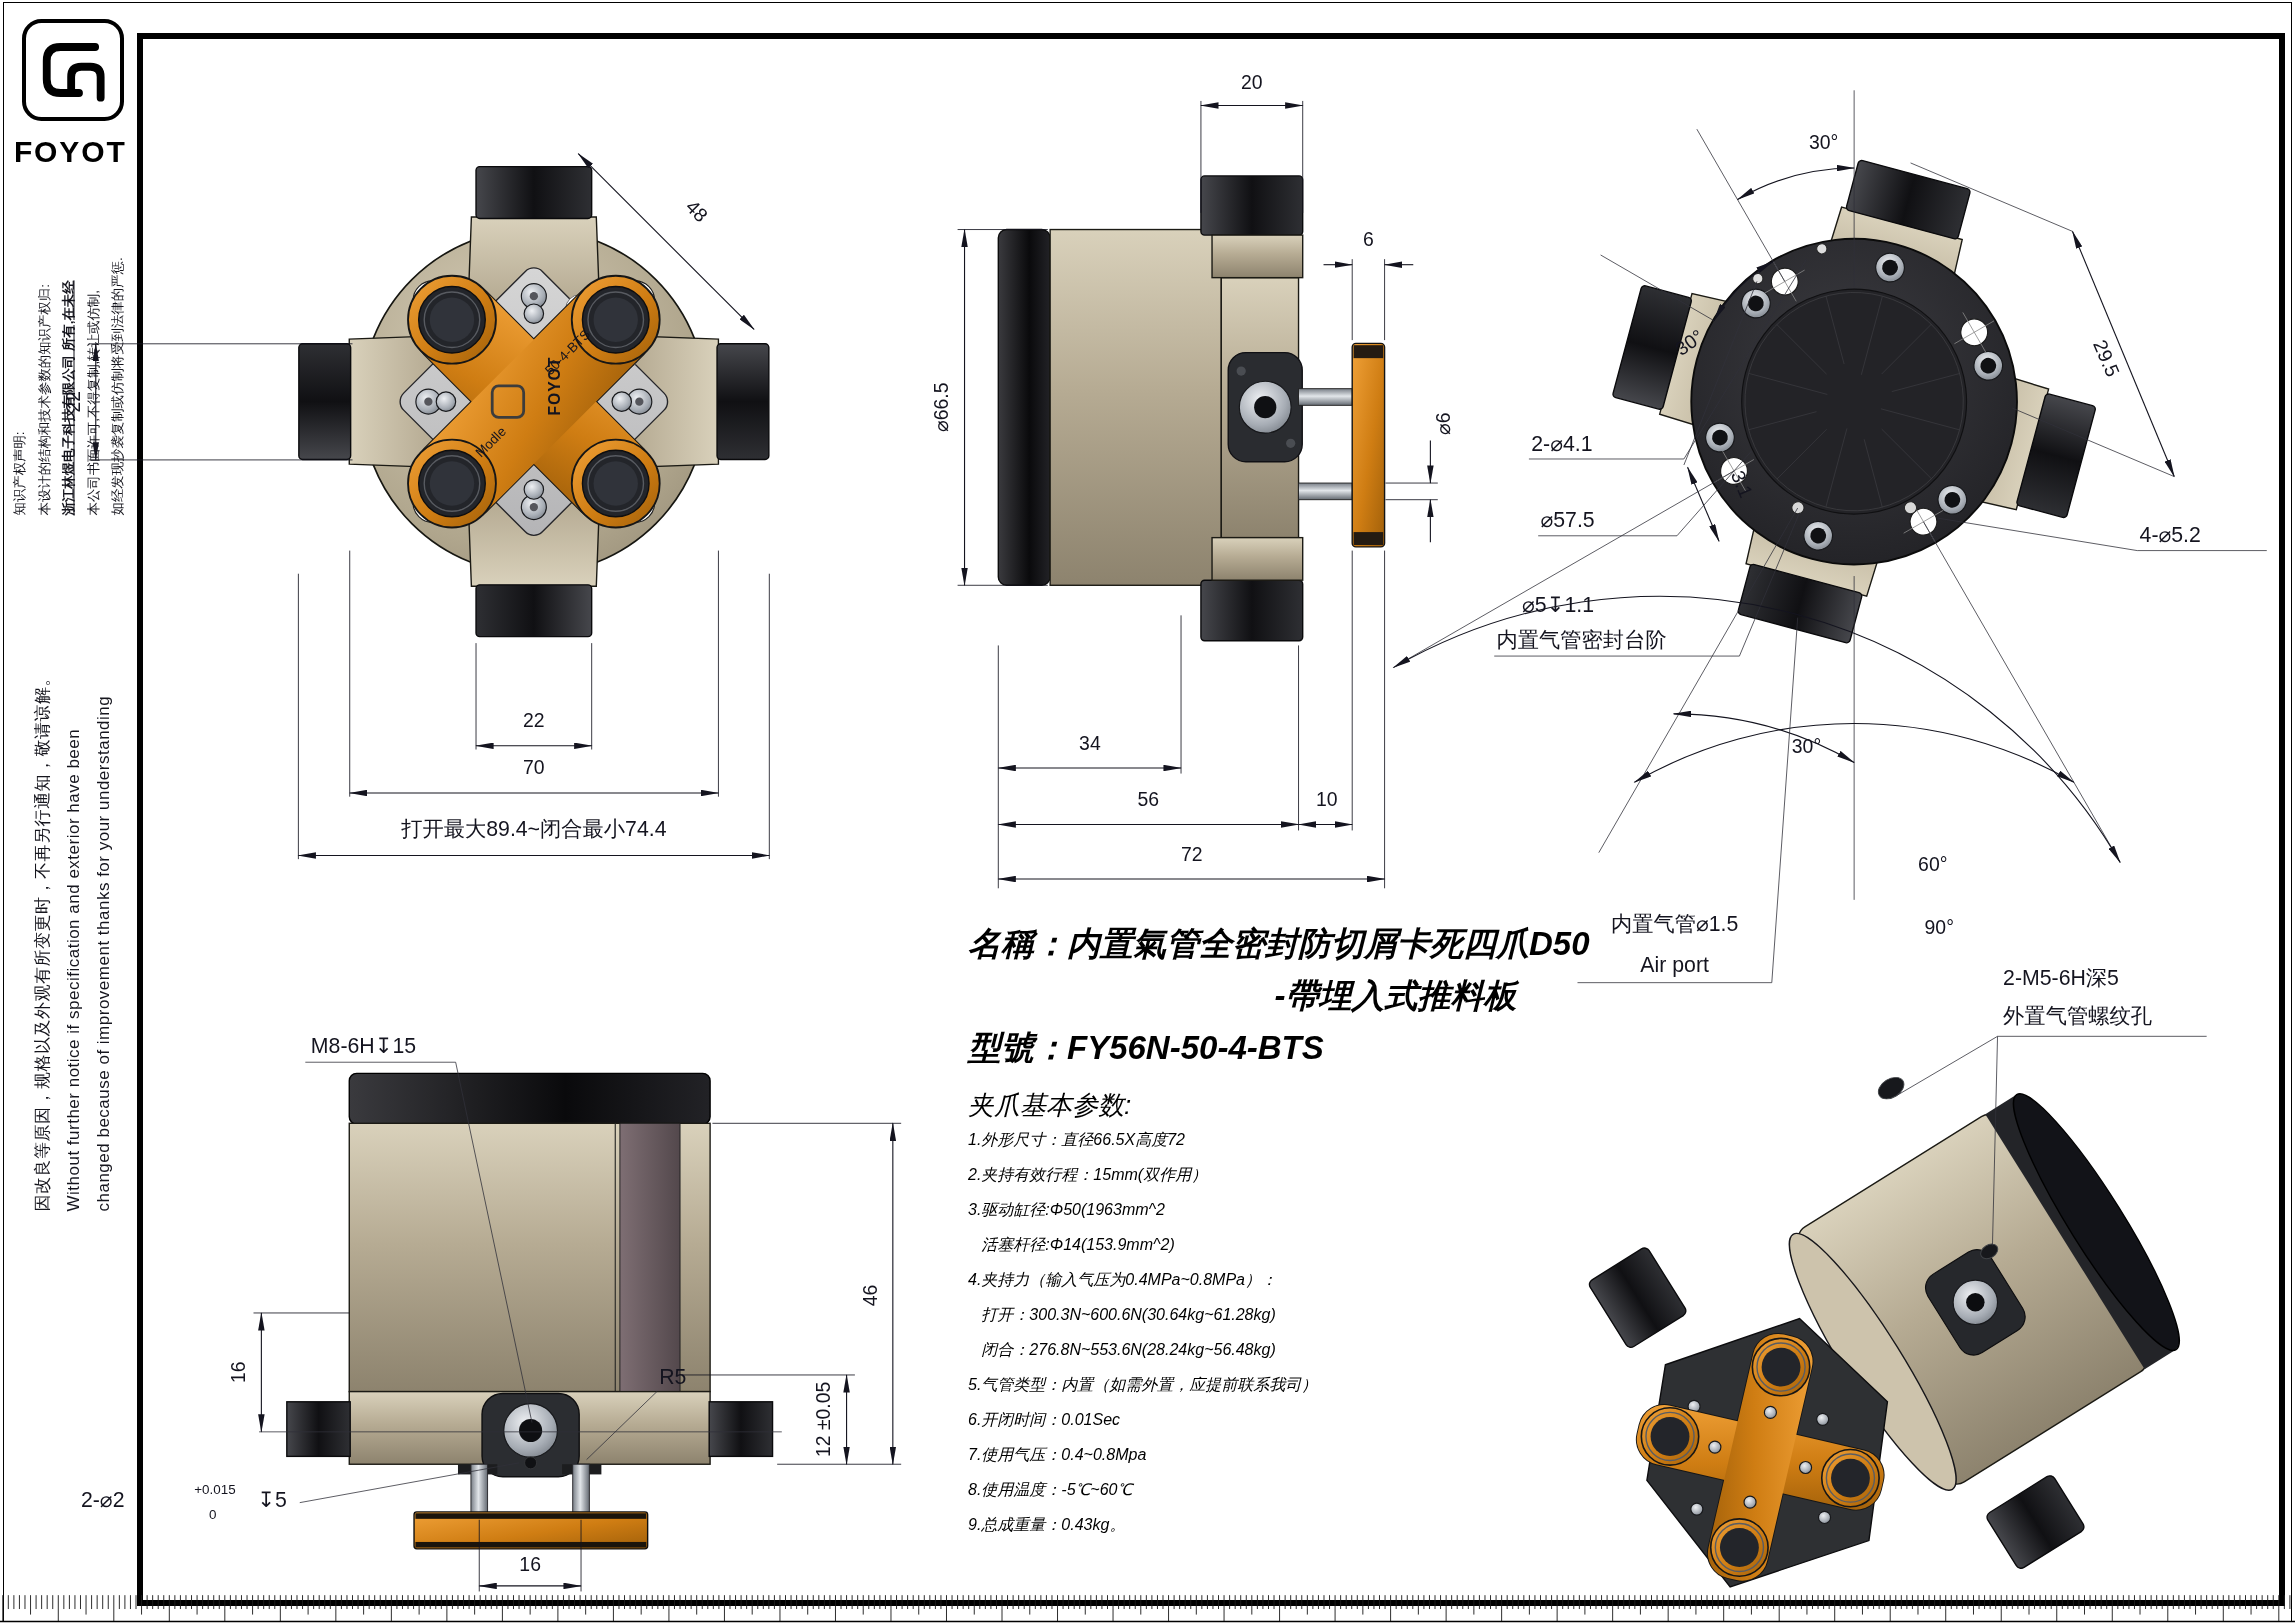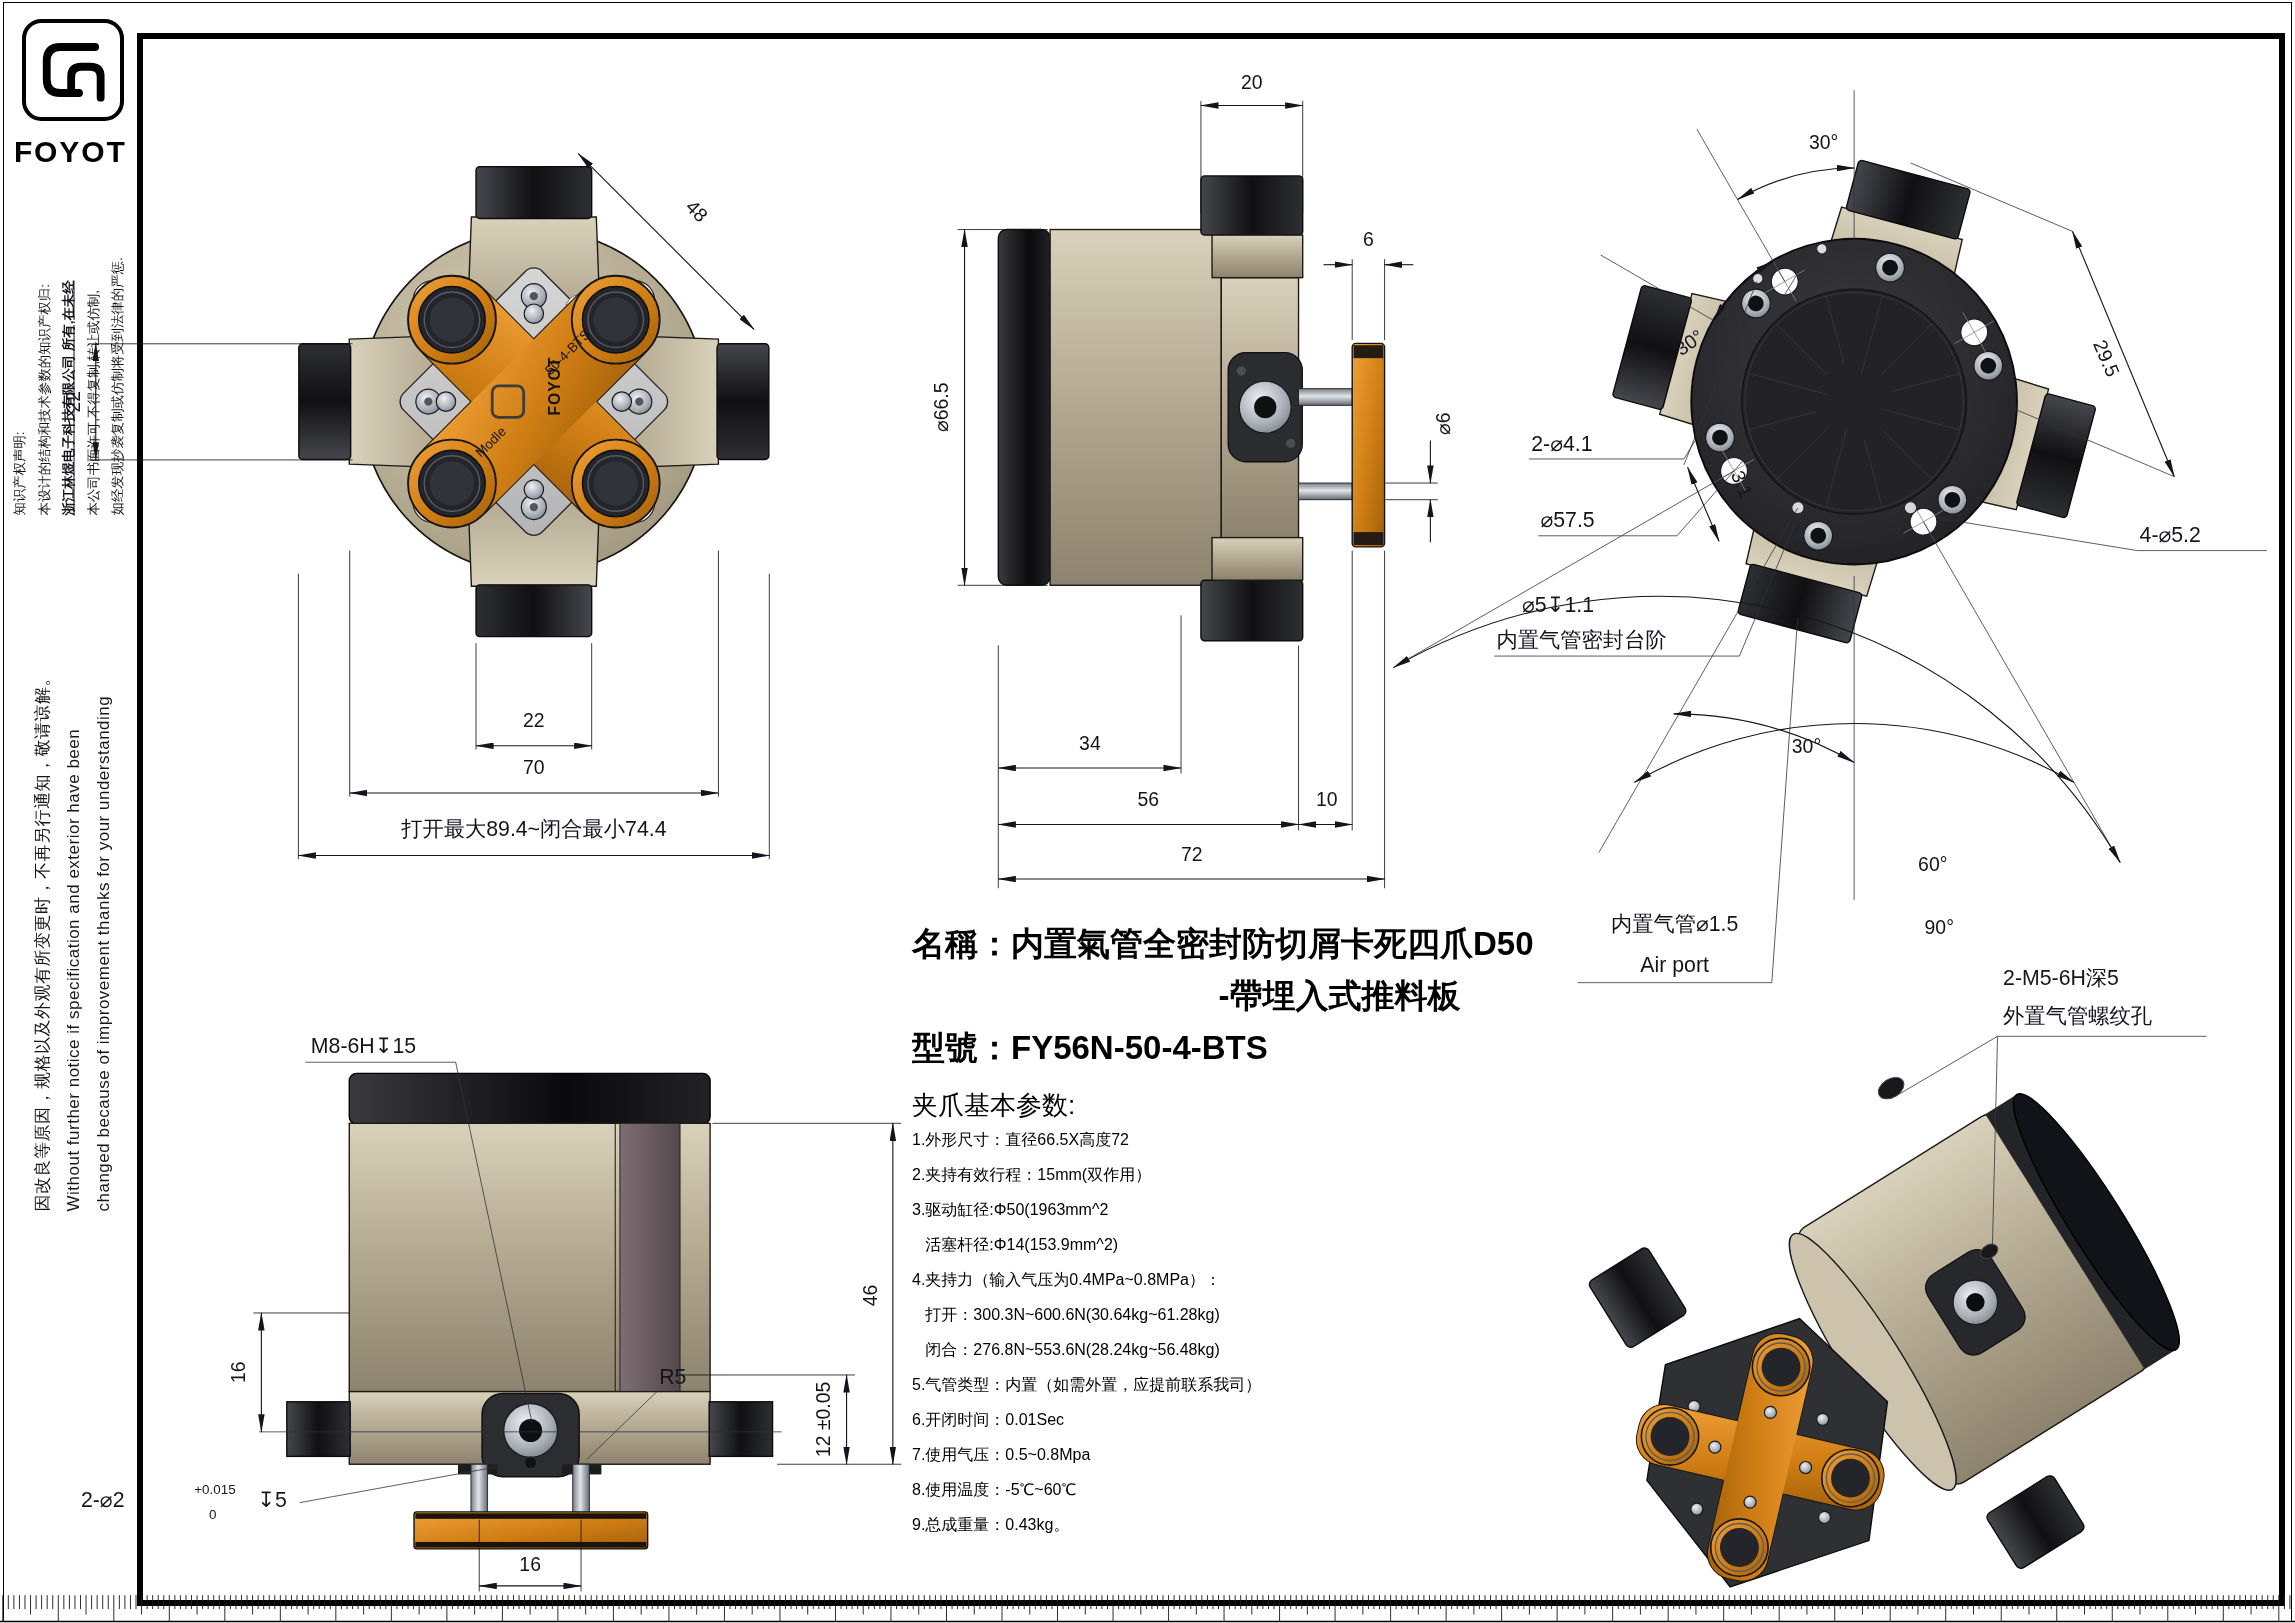--- a/index.html
+++ b/index.html
@@ -8,21 +8,21 @@
   #outer-border{position:absolute;left:2.8px;top:1.9px;width:2287px;height:1618px;border:1.4px solid #000;}
   #frame{position:absolute;left:137px;top:33px;width:2136px;height:1561px;border:6px solid #000;}
   .vblock{position:absolute;transform:rotate(-90deg);}
   .vblock .ln{font-family:"Liberation Sans",sans-serif;color:#15151d;white-space:nowrap;}
   #ip-block .ln{font-size:13.4px;line-height:24.5px;font-weight:500;}
   #ip-block .ln.em{font-weight:800;text-decoration:underline;}
   #notice-block .ln{font-size:17px;line-height:30.5px;font-weight:500;letter-spacing:0.5px;}
   #logo-box{position:absolute;left:22px;top:18.5px;width:94px;height:94px;border:4.6px solid #000;border-radius:19.4px;}
   #brand{position:absolute;left:8.3px;top:135px;width:124px;text-align:center;font-size:30px;font-weight:900;
          letter-spacing:1.9px;color:#000;}
-  #info{position:absolute;left:912px;top:918px;width:750px;color:#000;}
+  #info{position:absolute;left:968px;top:918px;width:750px;color:#000;font-style:italic;}
   #info .t1{font-size:33px;font-weight:700;line-height:52px;white-space:pre;}
   #info .t2{font-size:33px;font-weight:700;line-height:52px;white-space:pre;padding-left:105px;text-align:center;}
   #info .pt{font-size:26px;margin-top:14px;line-height:34px;white-space:pre;}
   #info .p{font-size:16px;line-height:35px;white-space:pre;}
   svg text{font-family:"Liberation Sans",sans-serif;fill:#14141f;}
   .dt{font-size:42px;}
   .dtb{font-size:46px;}
   .dts{font-size:29px;}
   .dim{stroke:#14141f;stroke-width:2.4;fill:none;}
   .ext{stroke:#14141f;stroke-width:1.8;fill:none;}
@@ -68,21 +68,21 @@
     <div class="pt">夹爪基本参数:</div>
     <div class="p">1.外形尺寸：直径66.5X高度72</div>
     <div class="p">2.夹持有效行程：15mm(双作用）</div>
     <div class="p">3.驱动缸径:Φ50(1963mm^2</div>
     <div class="p">   活塞杆径:Φ14(153.9mm^2)</div>
     <div class="p">4.夹持力（输入气压为0.4MPa~0.8MPa）：</div>
     <div class="p">   打开：300.3N~600.6N(30.64kg~61.28kg)</div>
     <div class="p">   闭合：276.8N~553.6N(28.24kg~56.48kg)</div>
     <div class="p">5.气管类型：内置（如需外置，应提前联系我司）</div>
     <div class="p">6.开闭时间：0.01Sec</div>
-    <div class="p">7.使用气压：0.5~0.8Mpa</div>
+    <div class="p">7.使用气压：0.4~0.8Mpa</div>
     <div class="p">8.使用温度：-5℃~60℃</div>
     <div class="p">9.总成重量：0.43kg。</div>
   </div>
 
   <svg width="2295" height="1623" viewBox="0 0 4961 3508" style="position:absolute;left:0;top:0;">
     <defs>
       <linearGradient id="gTan" x1="0" y1="0" x2="0" y2="1">
         <stop offset="0" stop-color="#d9d1bb"></stop>
           <stop offset=".45" stop-color="#b6ab93"></stop>
           <stop offset="1" stop-color="#8d836e"></stop>

